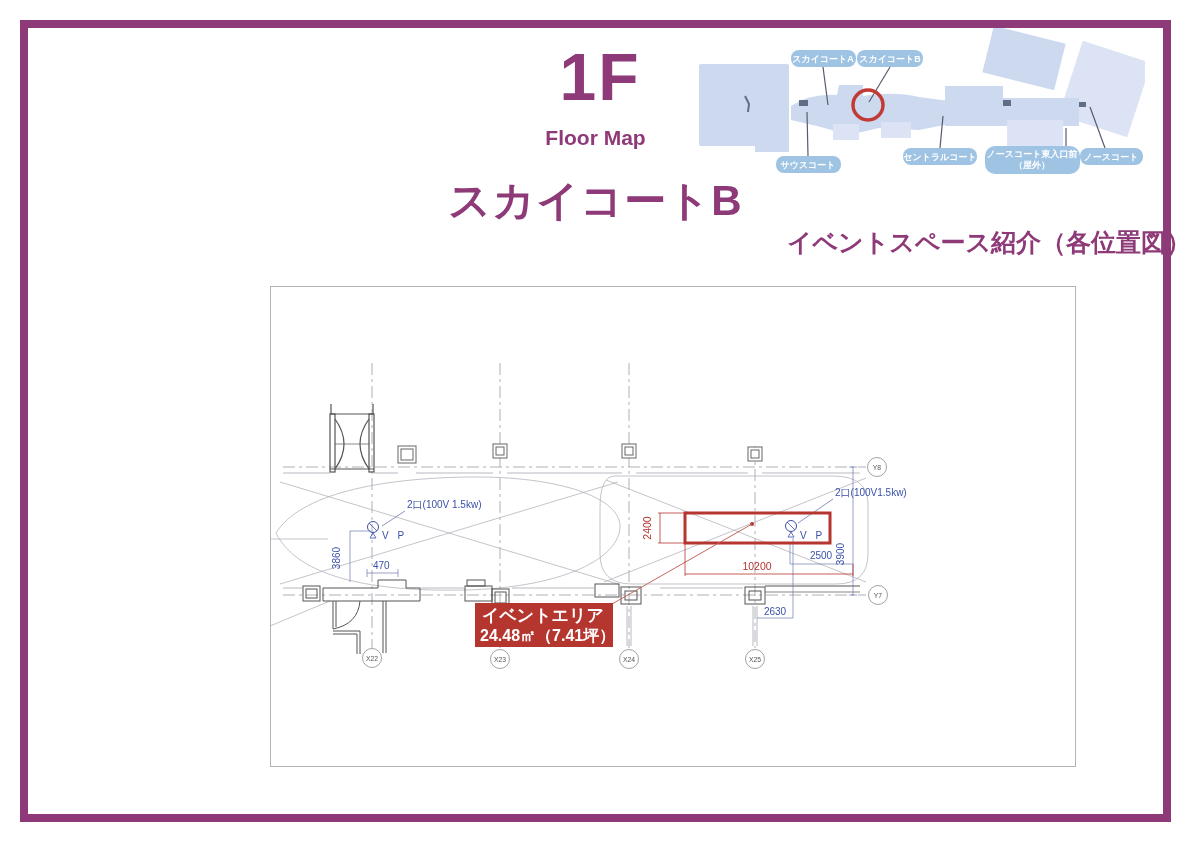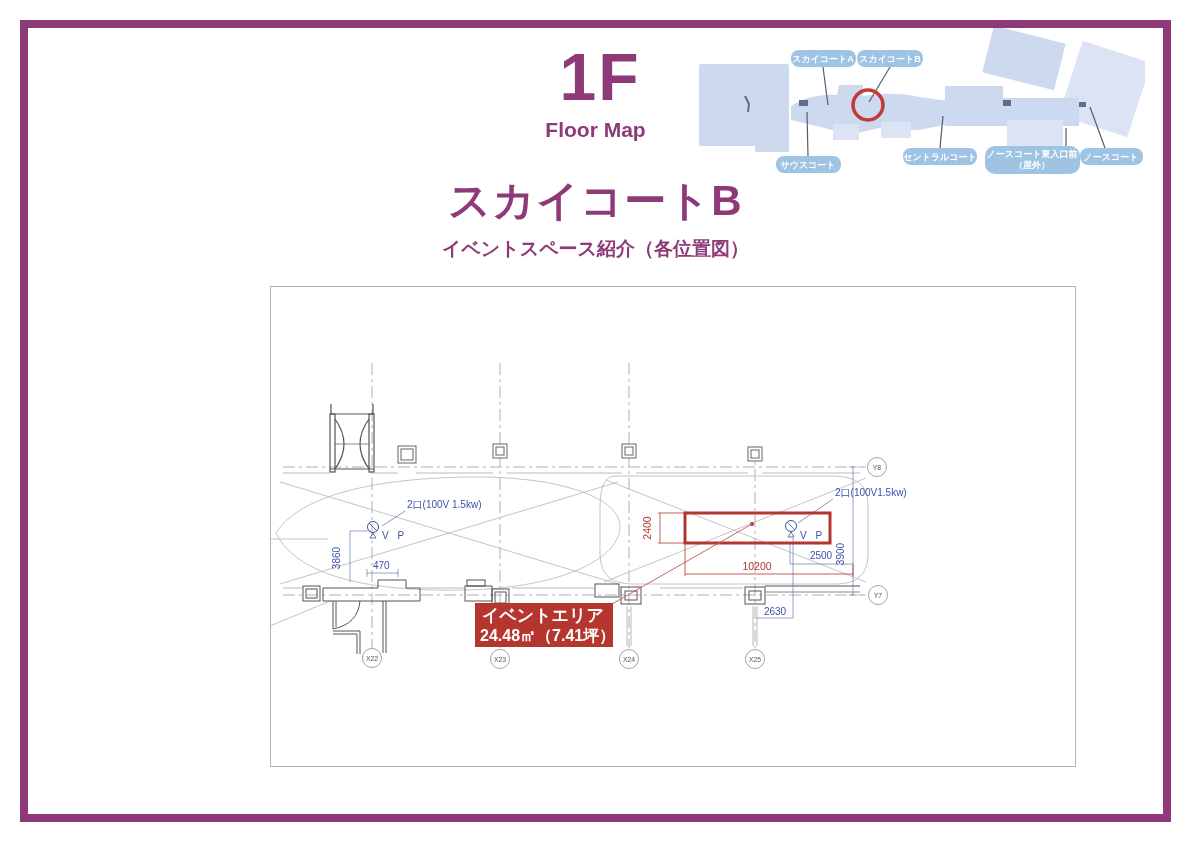--- a/index.html
+++ b/index.html
@@ -1,24 +1,24 @@
 <!DOCTYPE html>
 <html><head>
 <meta charset="utf-8">
 <style>
   html,body{margin:0;padding:0;background:#fff;}
   .canvas{position:relative;width:1191px;height:842px;background:#fff;overflow:hidden;
           font-family:"Liberation Sans","DejaVu Sans",sans-serif;}
   .frame{position:absolute;left:20px;top:20px;right:20px;bottom:20px;border:8px solid #8e3a78;}
   .hdr{position:absolute;left:0;right:0;top:44px;text-align:center;color:#8e3a78;}
   .hdr .floor{font-size:66px;font-weight:bold;line-height:1;letter-spacing:2px;padding-left:9px;}
-  .hdr .cap{font-size:21px;font-weight:bold;margin-top:8px;}
+  .hdr .cap{font-size:21px;font-weight:bold;margin-top:16px;}
   .ttl{position:absolute;left:0;right:0;top:178px;text-align:center;color:#8e3a78;}
   .ttl .main{font-size:42px;font-weight:bold;letter-spacing:1px;line-height:1.1;}
-  .ttl .sub{font-size:19px;font-weight:bold;margin-top:12px;}
+  .ttl .sub{font-size:25px;font-weight:bold;margin-top:2px;text-align:right;}
   .minimap{position:absolute;left:695px;top:28px;}
   .plan{position:absolute;left:270px;top:286px;}
   svg text{user-select:none;}
 </style>
 </head>
 <body>
 
 <div class="canvas">
   <div class="frame"></div>
 

